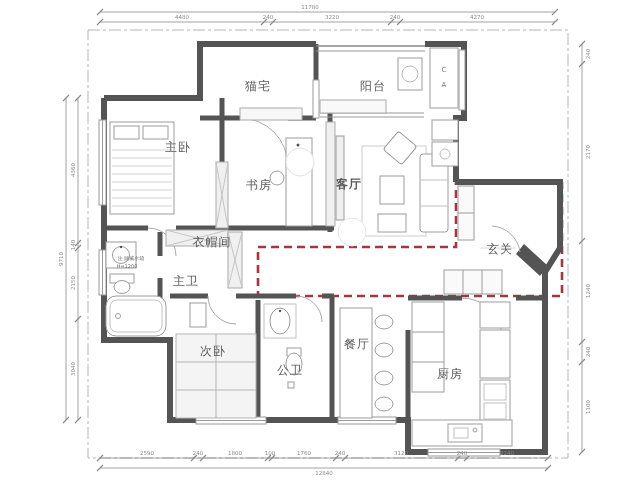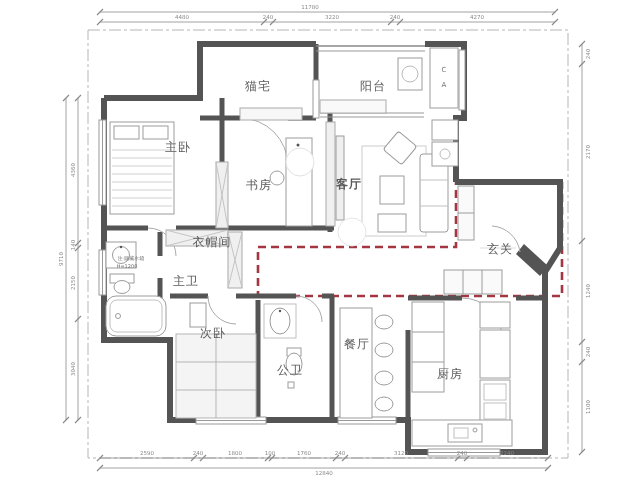--- a/index.html
+++ b/index.html
@@ -208,21 +208,21 @@
   </svg>
 
   <span class="lbl" style="left:178px;top:147px;">主卧</span>
   <span class="lbl" style="left:258px;top:86px;">猫宅</span>
   <span class="lbl" style="left:373px;top:86px;">阳台</span>
   <span class="lbl" style="left:259px;top:185px;font-family:Liberation Mono, monospace;">书房</span>
   <span class="lbl" style="left:349px;top:184px;font-weight:bold;">客厅</span>
   <span class="lbl" style="left:500px;top:249px;">玄关</span>
   <span class="lbl" style="left:212px;top:242px;">衣帽间</span>
   <span class="lbl" style="left:146px;top:281px;margin-left:40px;">主卫</span>
-  <span class="lbl" style="left:213px;top:333px;">次卧</span>
+  <span class="lbl" style="left:213px;top:351px;">次卧</span>
   <span class="lbl" style="left:290px;top:370px;">公卫</span>
   <span class="lbl" style="left:357px;top:344px;">餐厅</span>
   <span class="lbl" style="left:450px;top:374px;">厨房</span>
 
   <span class="note" style="left:131px;top:258px;">注·隐藏水箱</span>
   <span class="note" style="left:127px;top:266px;">H=1200</span>
   <span class="ac" style="left:444px;top:70px;">C</span>
   <span class="ac" style="left:444px;top:85px;">A</span>
 
   <span class="dim-h" style="left:310px;top:7px;">11780</span>

